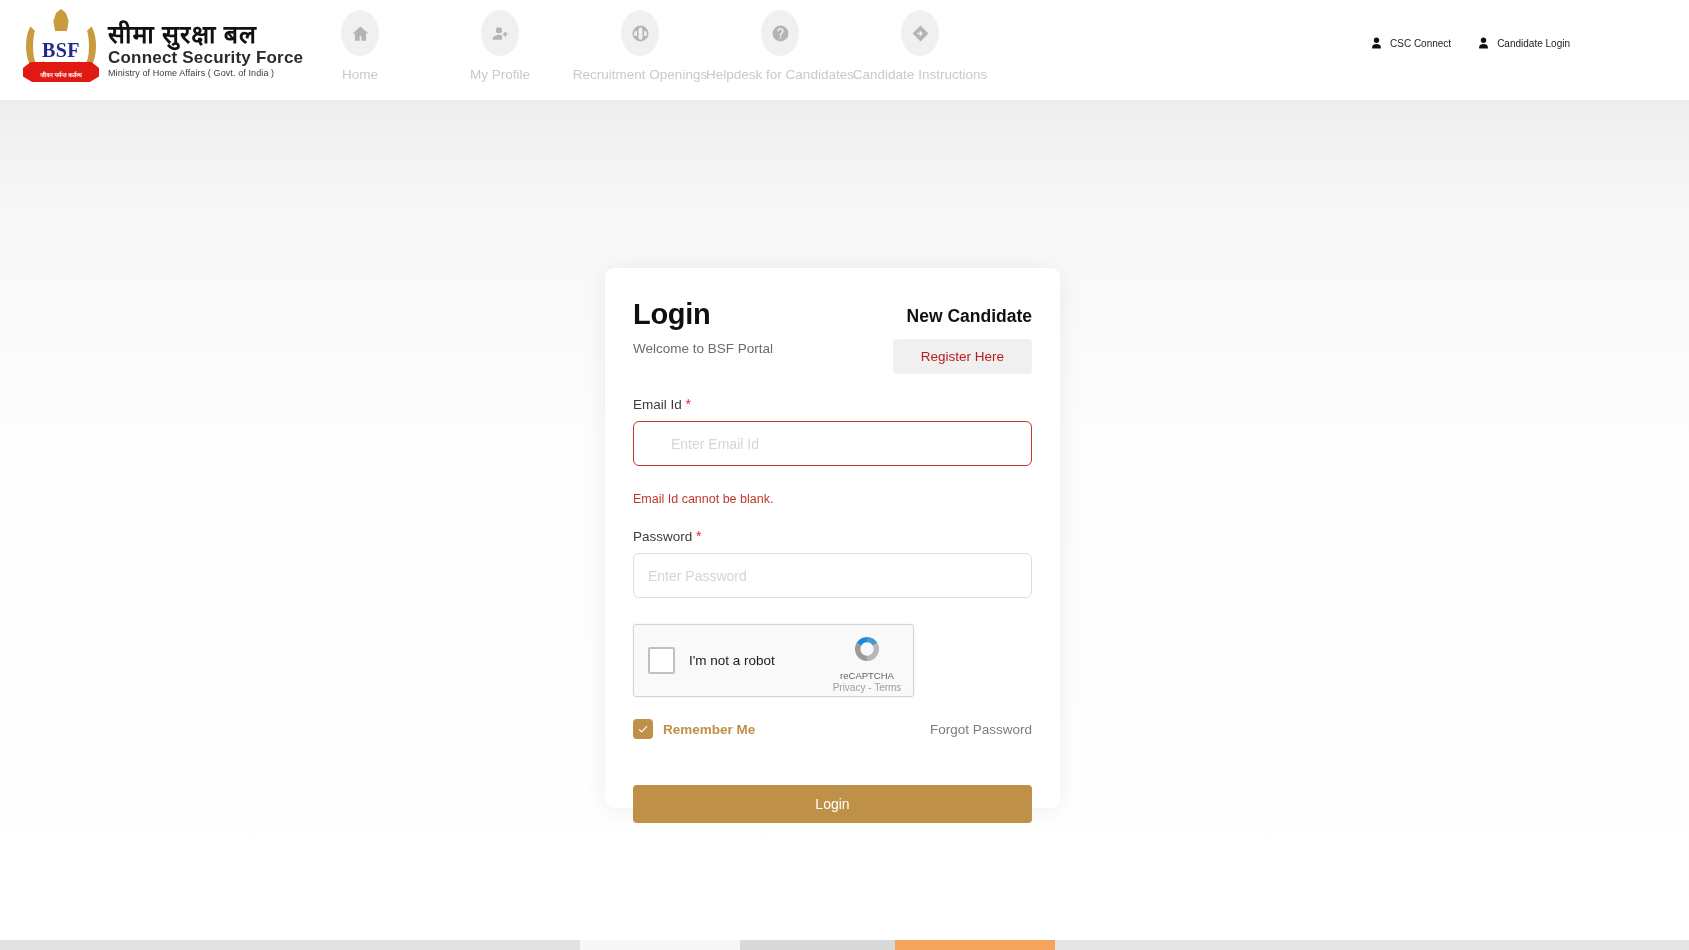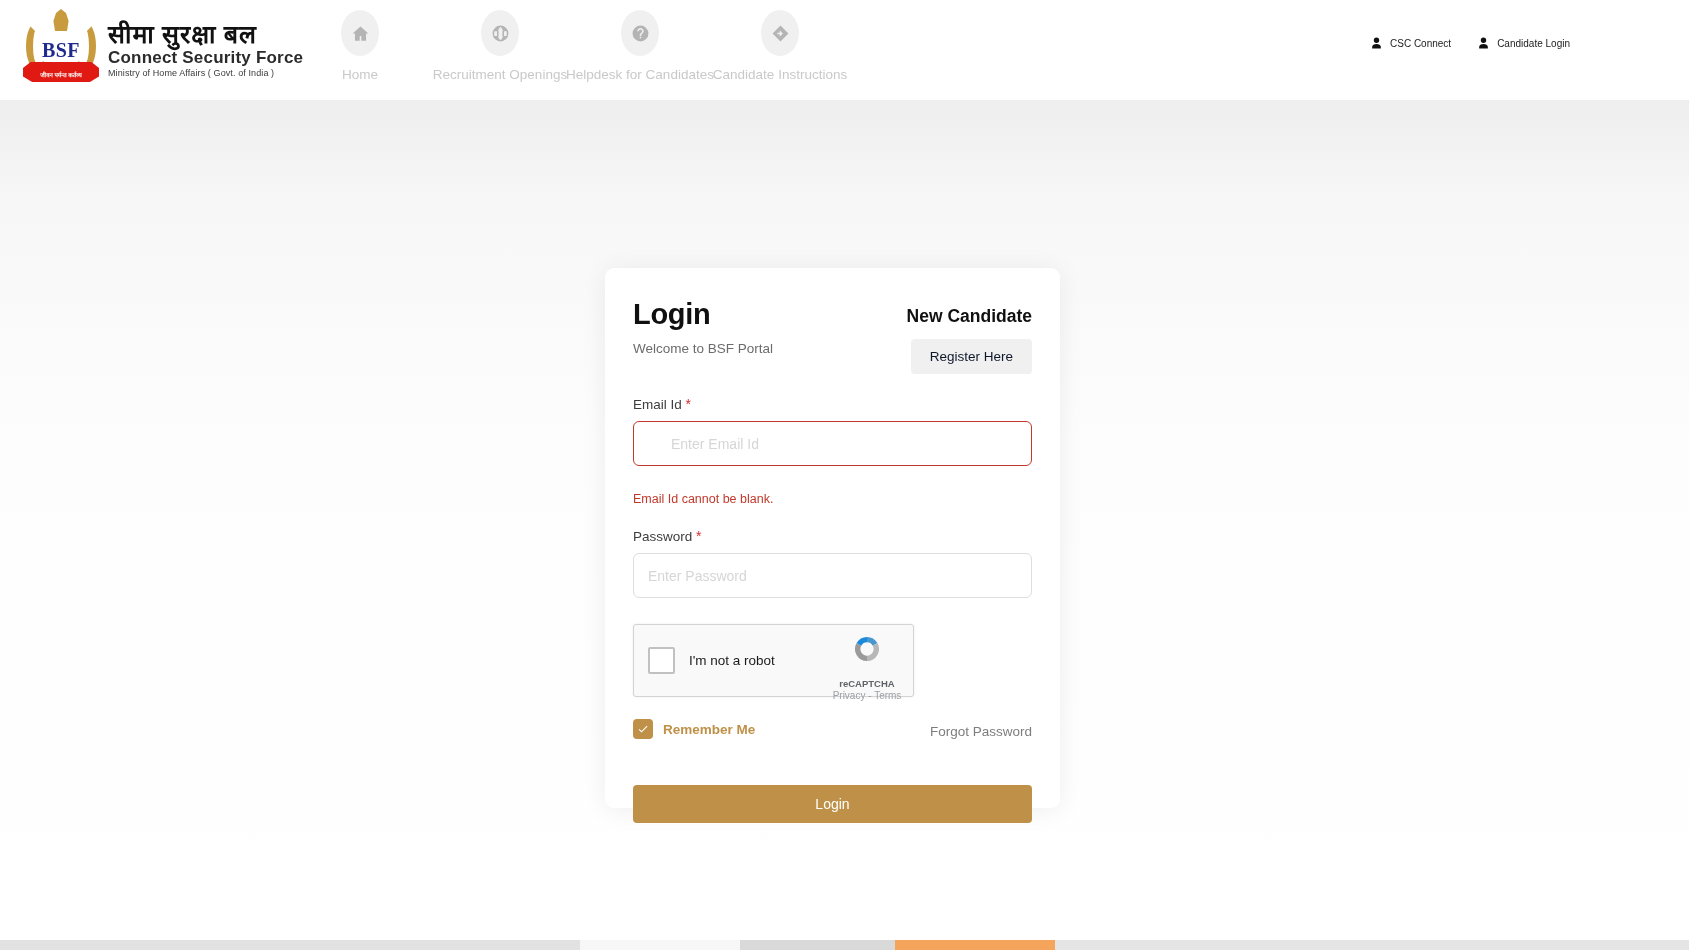--- a/index.html
+++ b/index.html
@@ -104,21 +104,21 @@
     padding: 30px 28px;
   }
   .card-head { display: flex; justify-content: space-between; }
   .title { font-size: 29px; font-weight: 700; color: #101010; letter-spacing: -.3px; }
   .subtitle { margin-top: 10px; font-size: 13.5px; color: #6c6c6c; }
   .newcand-wrap { text-align: right; padding-top: 8px; }
   .newcand { font-size: 17.5px; font-weight: 700; color: #101010; white-space: nowrap; }
   .reg-btn {
     margin-top: 12px; display: inline-block;
     background: #f0f0f0; border: none; border-radius: 4px;
-    padding: 10px 19px; font-size: 13.5px; color: #0f172a;
+    padding: 10px 28px; font-size: 13.5px; color: #b91c1c;
     cursor: pointer; font-family: "Liberation Sans", sans-serif;
   }
 
   .field { margin-top: 22px; }
   .flabel { font-size: 13.5px; color: #3d3d3d; }
   .req { color: #d32b2b; font-size: 14px; }
   .inp {
     margin-top: 9px; width: 399px; height: 45px;
     border: 1px solid #dedede; border-radius: 6px;
     padding: 0 14px; font-size: 14px; color: #222;
@@ -140,26 +140,26 @@
     width: 27px; height: 27px; margin-left: 14px;
     border: 2px solid #c1c1c1; border-radius: 2px; background: #fff;
     cursor: pointer;
   }
   .recap-txt { margin-left: 14px; font-size: 13.5px; color: #1b1b1b; }
   .recap-brand {
     position: absolute; right: 10px; top: 8px;
     text-align: center; width: 72px;
   }
   .recap-logo { width: 32px; height: 32px; margin: 0 auto; }
-  .recap-name { font-size: 9.5px; color: #5f6368; margin-top: 9px; font-weight: bold; }
+  .recap-name { font-size: 9.5px; color: #5f6368; margin-top: 1px; }
   .recap-legal { font-size: 10px; color: #9aa0a6; margin-top: 1px; }
 
   
   .remrow {
-    margin-top: 22px; display: flex; align-items: flex-end;
+    margin-top: 22px; display: flex; align-items: center;
     justify-content: space-between; width: 399px;
   }
   .remleft { display: flex; align-items: center; gap: 10px; cursor: pointer; }
   .chk {
     width: 20px; height: 20px; border-radius: 4px; background: #bf9148;
     display: flex; align-items: center; justify-content: center;
   }
   .chk svg { width: 12px; height: 12px; fill: #fff; }
   .remtxt { font-size: 13.5px; color: #bf9148; font-weight: 700; }
   .forgot { font-size: 13.5px; color: #7d7d7d; cursor: pointer; text-decoration: none; }
@@ -199,20 +199,28 @@
     </div>
 
     <div class="nav">
       <a class="nav-item">
         <span class="nav-circle">
           <svg viewBox="0 0 24 24">
               <path d="M12 3 2 12h3v9h6v-6h2v6h6v-9h3L12 3z"></path>
             </svg>
         </span>
         <span class="nav-label">Home</span>
+      </a>
+      <a class="nav-item">
+        <span class="nav-circle">
+          <svg viewBox="0 0 24 24">
+              <path d="M10 12a4 4 0 1 0 0-8 4 4 0 0 0 0 8zm0 2c-4 0-8 2-8 5v1h12v-1c0-3 0-3 0-3 0-1 .4-1.6 1-2.2C13.6 14.3 11.9 14 10 14zm9-4h-2v2h-2v2h2v2h2v-2h2v-2h-2v-2z"></path>
+            </svg>
+        </span>
+        <span class="nav-label">My Profile</span>
       </a>
       <a class="nav-item">
         <span class="nav-circle">
           <svg viewBox="0 0 24 24">
               <path d="M12 2a10 10 0 1 0 0 20 10 10 0 0 0 0-20zm0 2c1.3 0 2.6 2.2 3 5H9c.4-2.8 1.7-5 3-5zM4.3 9h3.4c-.1.9-.2 2-.2 3s.1 2.1.2 3H4.3A8 8 0 0 1 4 12c0-1 .1-2 .3-3zm5.4 0h4.6c.1.9.2 2 .2 3s-.1 2.1-.2 3H9.7c-.1-.9-.2-2-.2-3s.1-2.1.2-3zm6.6 0h3.4c.2 1 .3 2 .3 3s-.1 2-.3 3h-3.4c.1-.9.2-2 .2-3s-.1-2.1-.2-3zM12 20c-1.3 0-2.6-2.2-3-5h6c-.4 2.8-1.7 5-3 5z"></path>
             </svg>
         </span>
         <span class="nav-label">Recruitment Openings</span>
       </a>
       <a class="nav-item">

